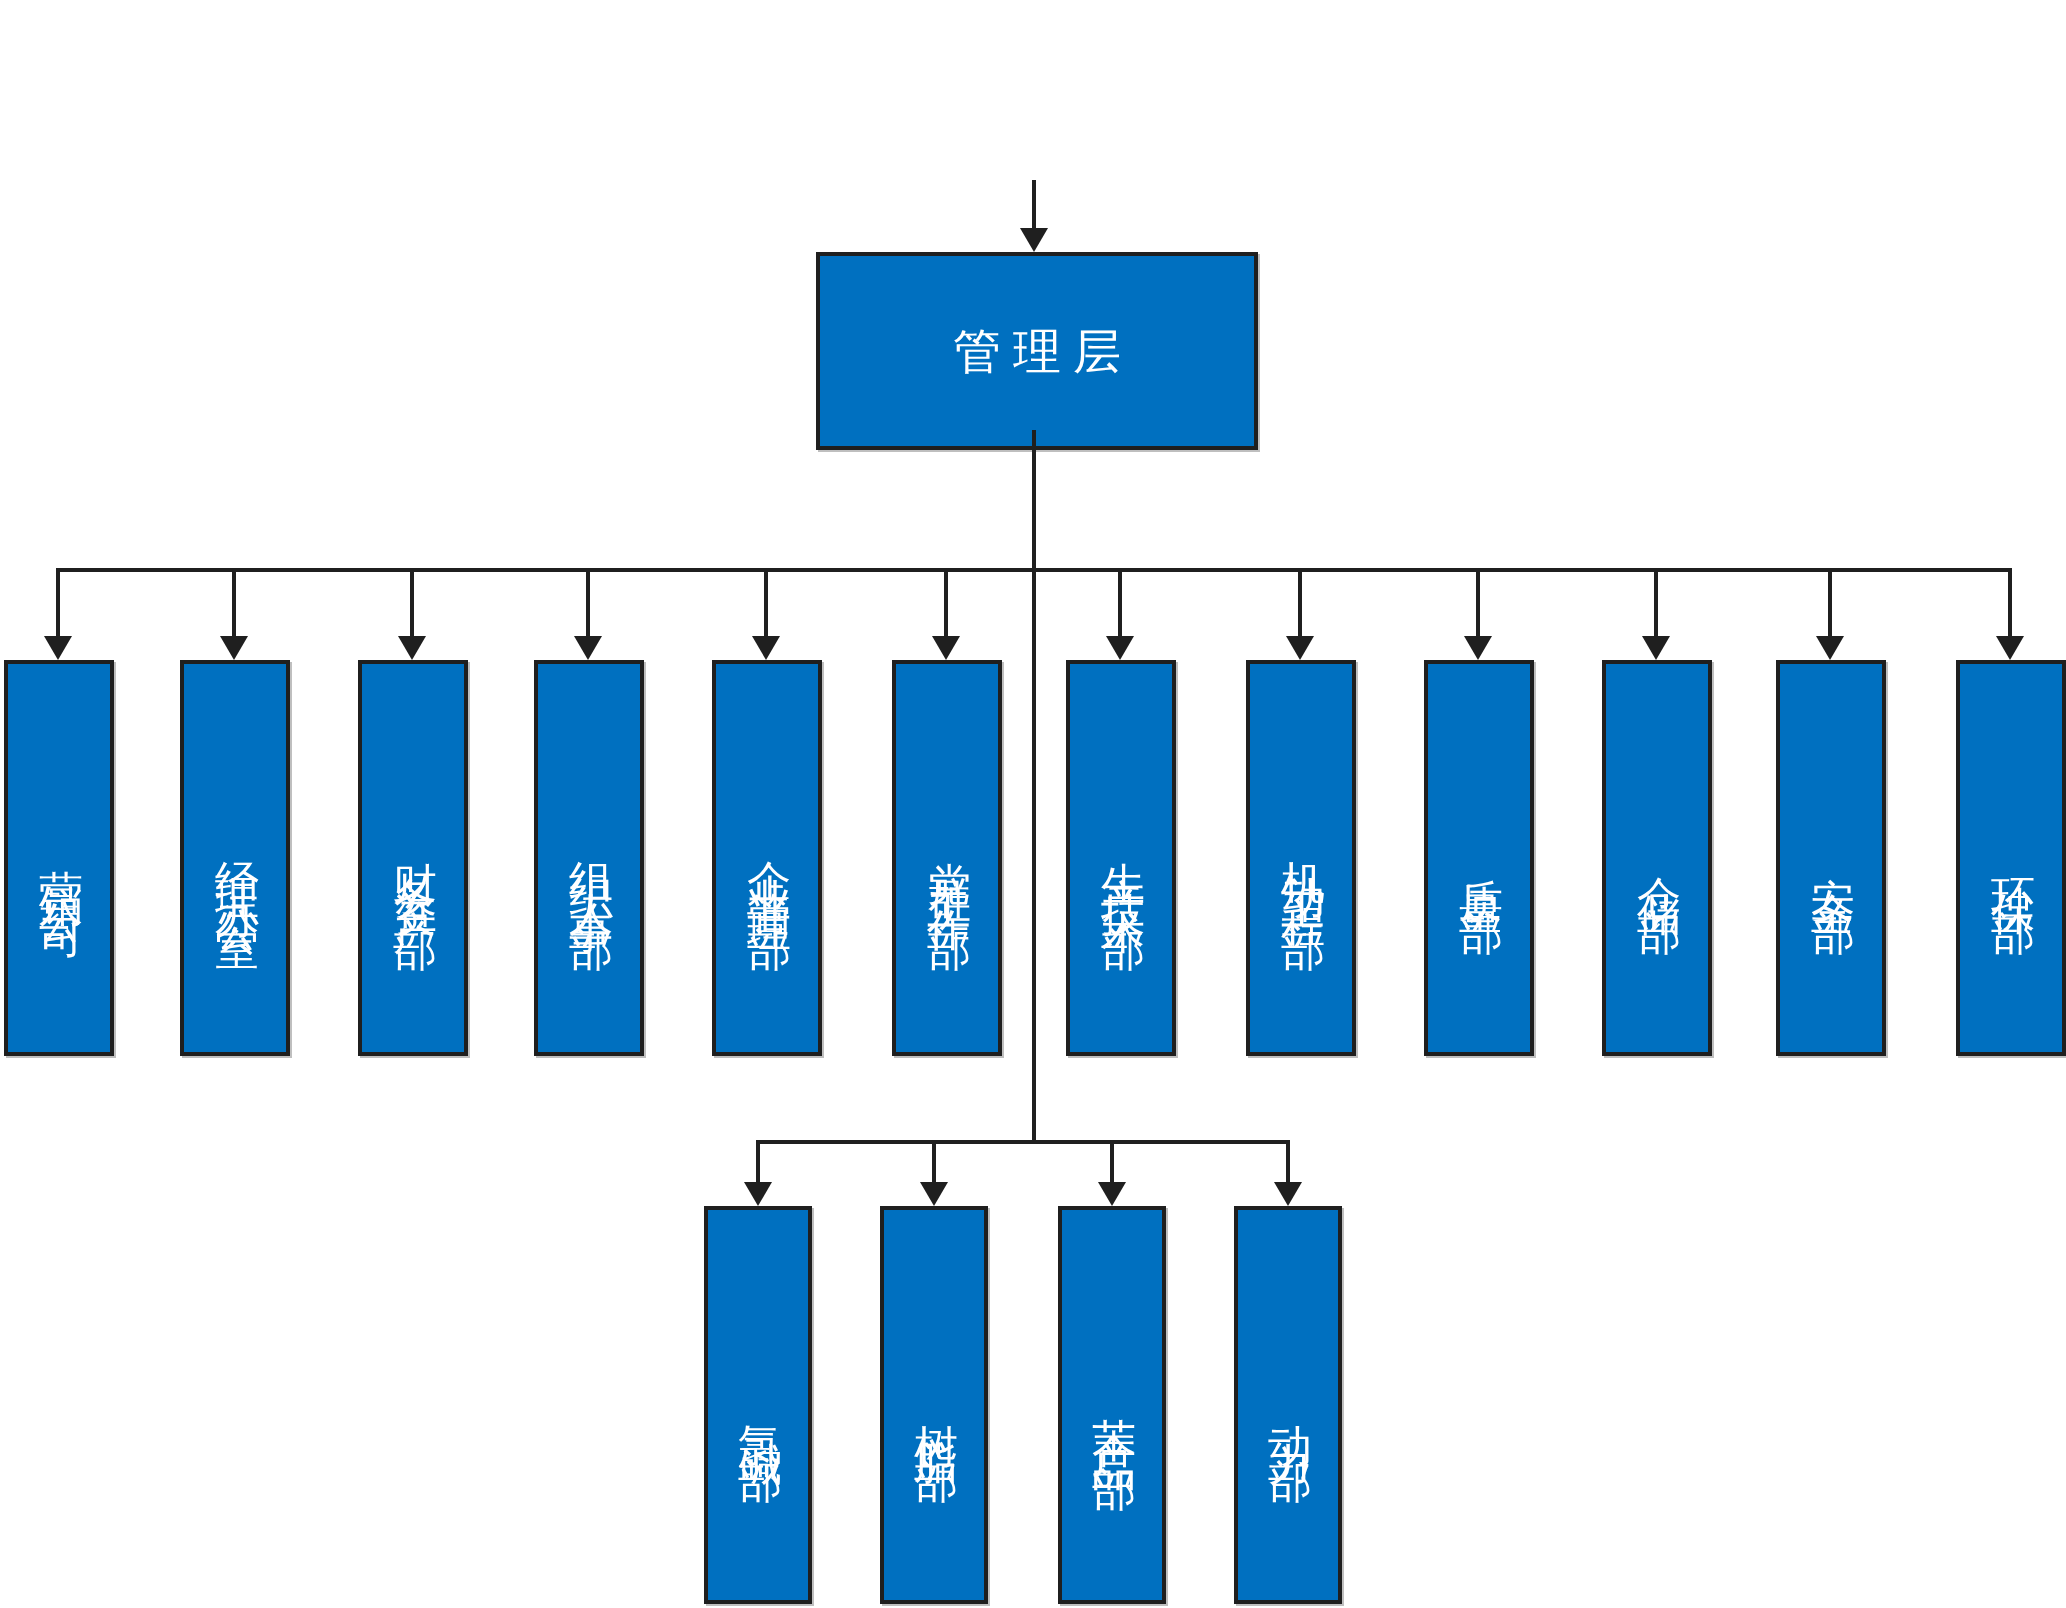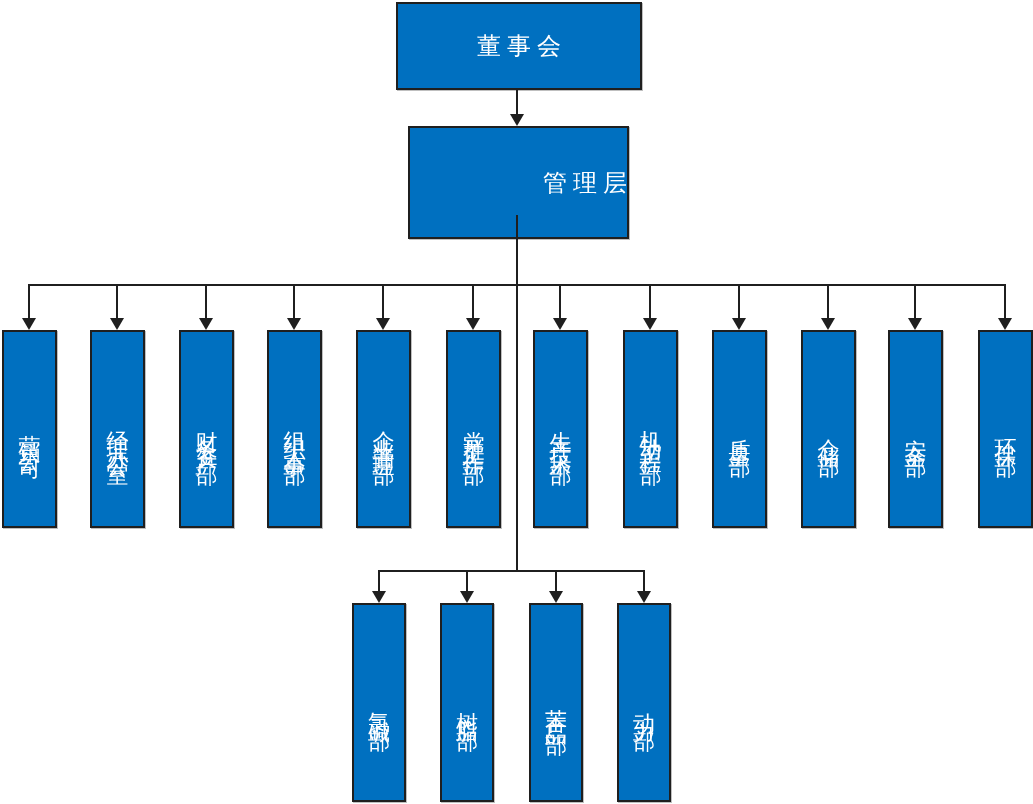--- a/index.html
+++ b/index.html
@@ -45,28 +45,25 @@
     border-left: 7px solid transparent;
     border-right: 7px solid transparent;
     border-top: 12px solid var(--line);
   }
 </style>
 </head>
 <body>
 
 <div class="canvas">
 
-  <div class="node h" style="left:396px; top:2px; width:246px; height:88px;">
-    <span>董事会</span>
-  </div>
 
   <div class="line" style="left:516px; top:90px; width:2px; height:25px;"></div>
   <div class="arrow" style="left:510px; top:114px;"></div>
 
-  <div class="node h" style="left:408px; top:126px; width:221px; height:113px;justify-content:flex-end;">
+  <div class="node h" style="left:408px; top:126px; width:221px; height:99px;">
     <span>管理层</span>
   </div>
 
   <div class="line" style="left:516px; top:215px; width:2px; height:356px;"></div>
 
   <div class="line" style="left:28px; top:284px; width:978px; height:2px;"></div>
 
   <div class="line" style="left:28px;  top:286px; width:2px; height:32px;"></div>
   <div class="arrow" style="left:22px;  top:318px;"></div>
   <div class="line" style="left:116px; top:286px; width:2px; height:32px;"></div>

